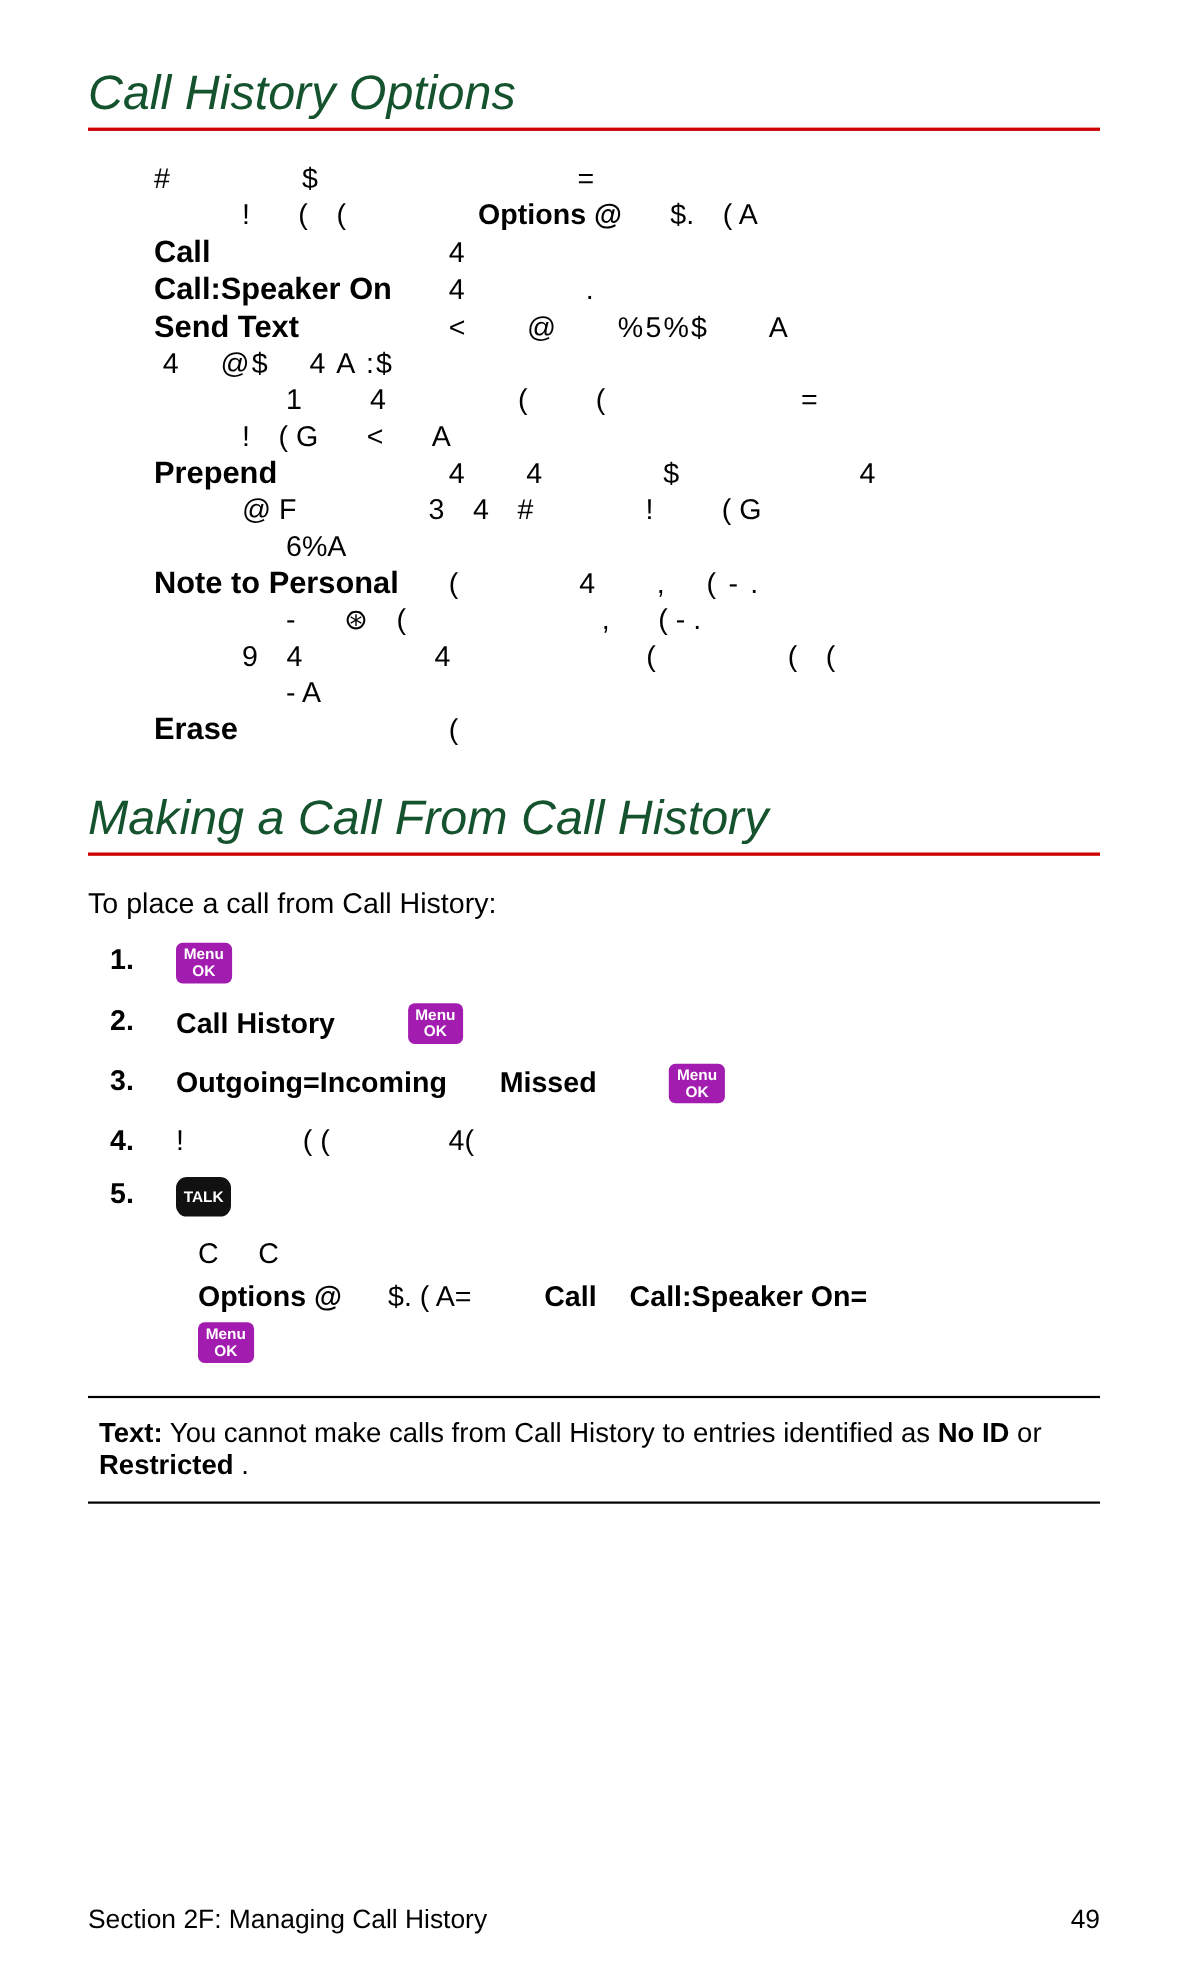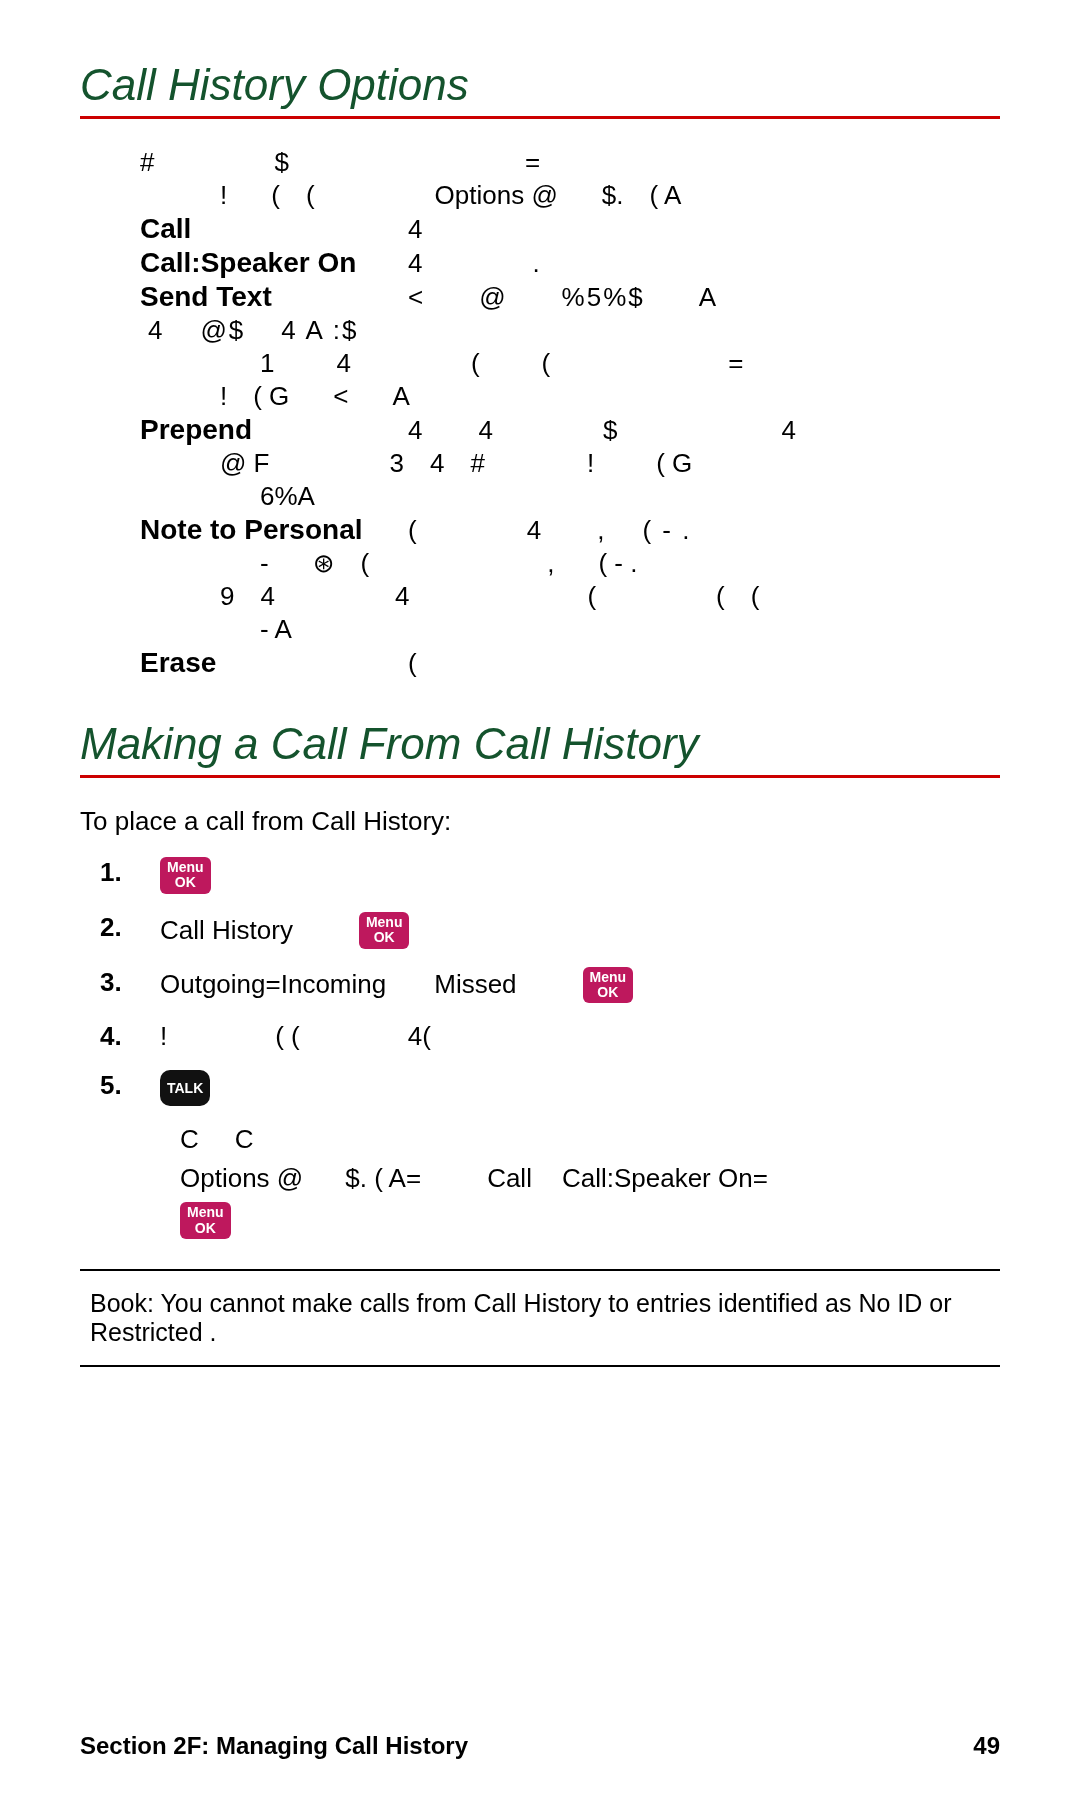--- a/index.html
+++ b/index.html
@@ -78,57 +78,57 @@
       display: flex;
       align-items: center;
       flex-wrap: wrap;
       gap: 6px;
     }
     
     .btn-icon {
       display: inline-flex;
       align-items: center;
       justify-content: center;
-      background: #be185d;
+      background: #a21caf;
       color: #fff;
       font-size: 14px;
       font-weight: 900;
       border-radius: 6px;
       padding: 3px 7px;
       min-width: 40px;
       min-height: 36px;
       line-height: 1.1;
       text-align: center;
       vertical-align: middle;
     }
     .btn-icon.talk {
       background: #111;
       border-radius: 10px;
     }
     .bold-text {
-      font-weight: 400;
+      font-weight: 700;
     }
     
     .note-box {
       border-top: 2px solid #000;
       border-bottom: 2px solid #000;
       padding: 18px 10px;
       margin-top: 30px;
       font-size: 25px;
     }
     
     .footer {
       position: absolute;
       bottom: 40px;
       left: 80px;
       right: 80px;
       display: flex;
       justify-content: space-between;
       font-size: 24px;
-      font-weight: 700;
+      font-weight: 400;
     }
     .mixed-row {
       display: flex;
       flex-wrap: wrap;
       gap: 4px;
       align-items: baseline;
       margin-bottom: 2px;
       font-size: 26px;
       padding-left: 0px;
     }
@@ -355,21 +355,21 @@
         <span class="bold-text">Call:Speaker On=</span>
       </div>
 
       <div style="padding-left:80px; margin-bottom:8px;">
         <span class="btn-icon">Menu<br>OK</span>
       </div>
 
     </div>
 
     <div class="note-box">
-      <span class="bold-text">Book:</span>
+      <span class="bold-text">Text:</span>
       <span> You cannot make calls from Call History to entries identified as </span>
       <span class="bold-text">No ID</span>
       <span> or</span>
       <br>
       <span class="bold-text">Restricted</span>
       <span>.</span>
     </div>
 
   </div>
 

